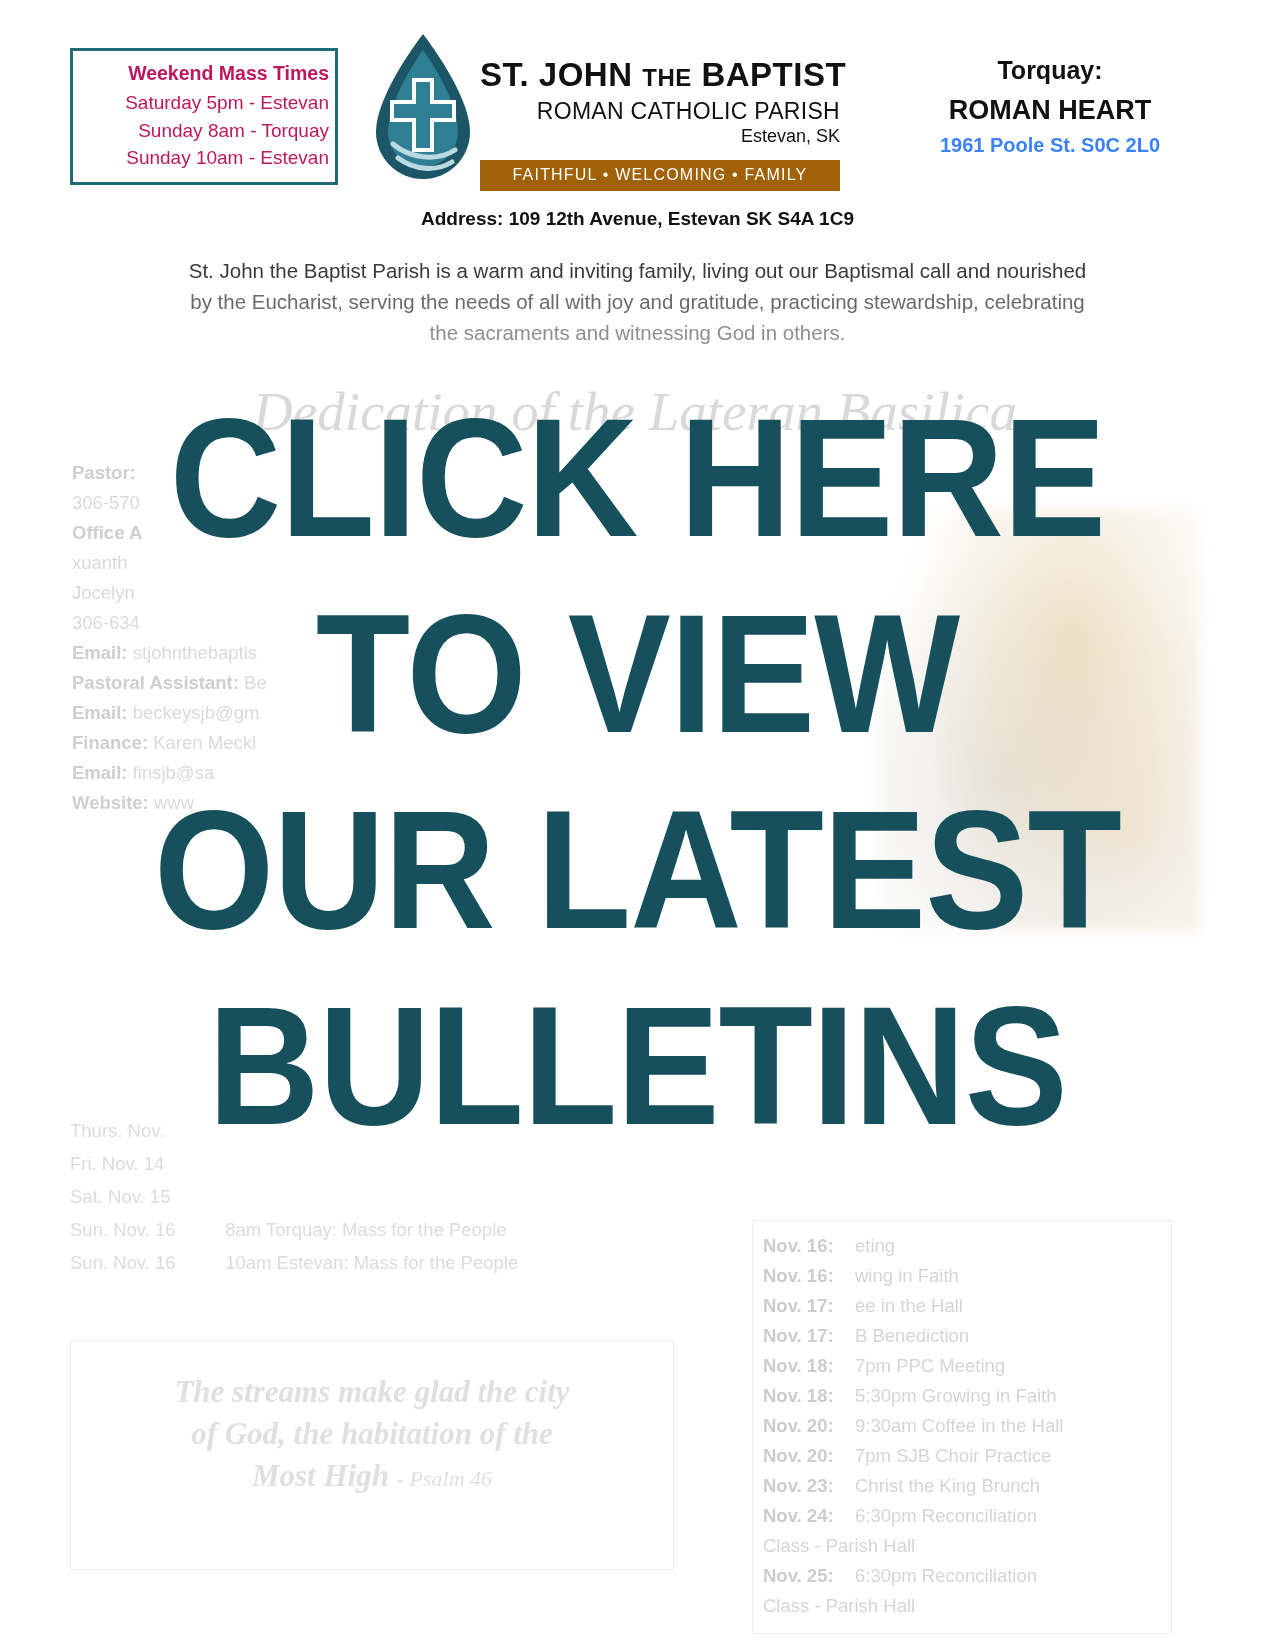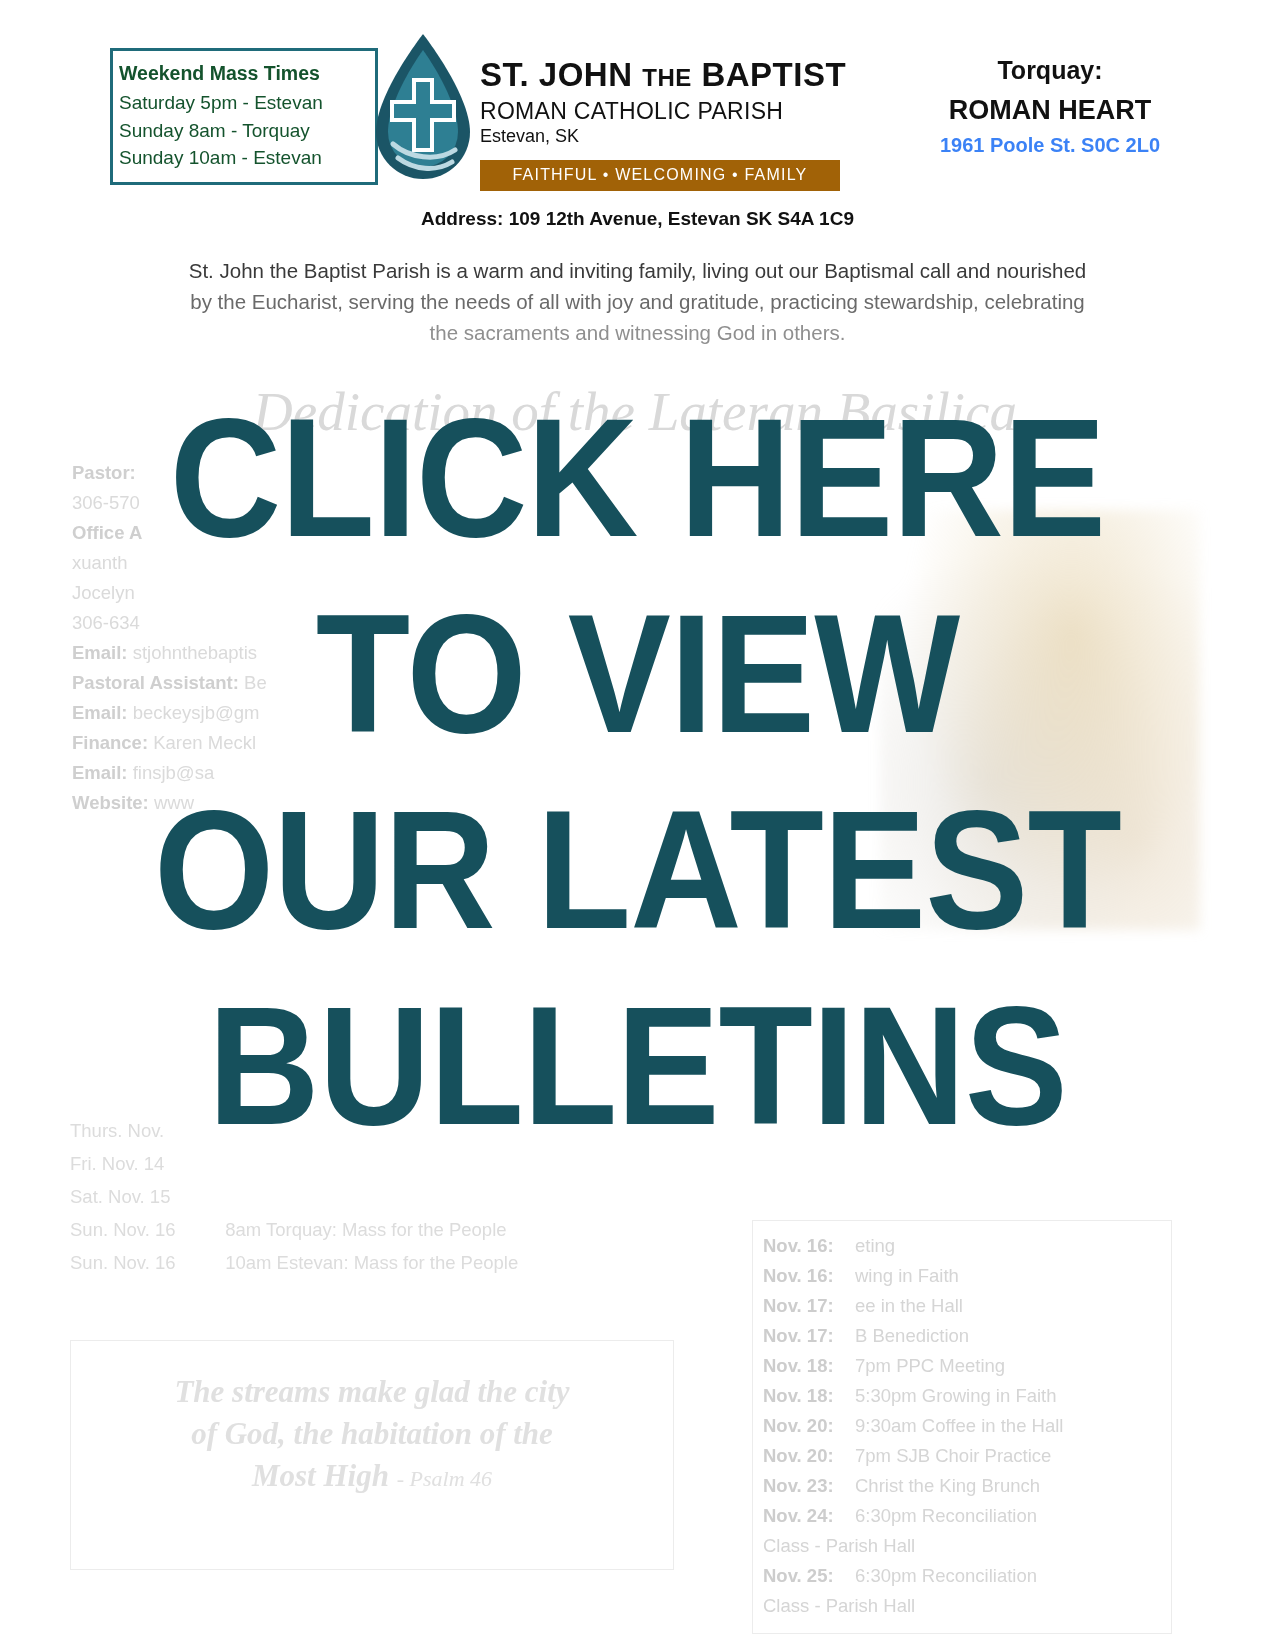--- a/index.html
+++ b/index.html
@@ -22,25 +22,24 @@
     height: 210px;
   }
   .mass-times {
     position: absolute;
     left: 70px;
     top: 48px;
     width: 250px;
     border: 3px solid #1f6b7a;
     background: #ffffff;
     padding: 8px 6px 10px 6px;
-    text-align: left;
+    text-align: right;
     line-height: 1.45;
     font-size: 19px;
-    color: #14532d;
-    margin-left: 40px;
+    color: #be185d;
   }
   .mass-times .mt-title {
     font-weight: bold;
     font-size: 19.5px;
     margin-bottom: 2px;
   }
   .mass-times .mt-line { white-space: nowrap; }
 
   .logo-block {
     position: absolute;
@@ -54,21 +53,21 @@
     left: 0;
     top: 2px;
     width: 110px;
     height: 160px;
   }
   .logo-text {
     position: absolute;
     left: 112px;
     top: 26px;
     width: 360px;
-    text-align: left;
+    text-align: right;
   }
   .logo-text .line1 {
     font-size: 33px;
     font-weight: bold;
     letter-spacing: 0.5px;
     color: #111;
     white-space: nowrap;
   }
   .logo-text .line1 .sm { font-size: 24px; }
   .logo-text .line2 {

